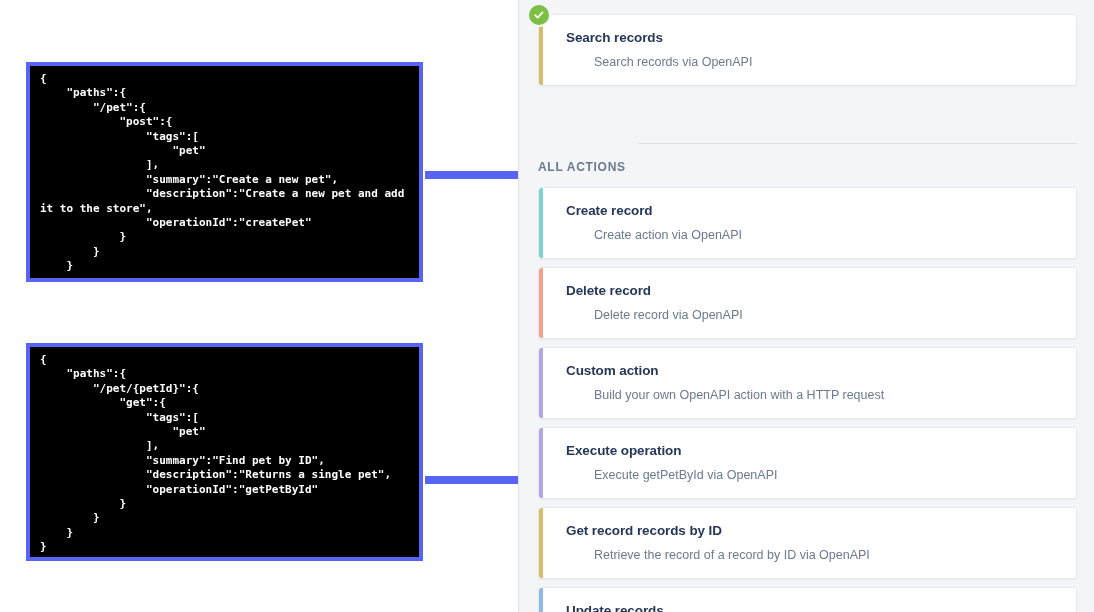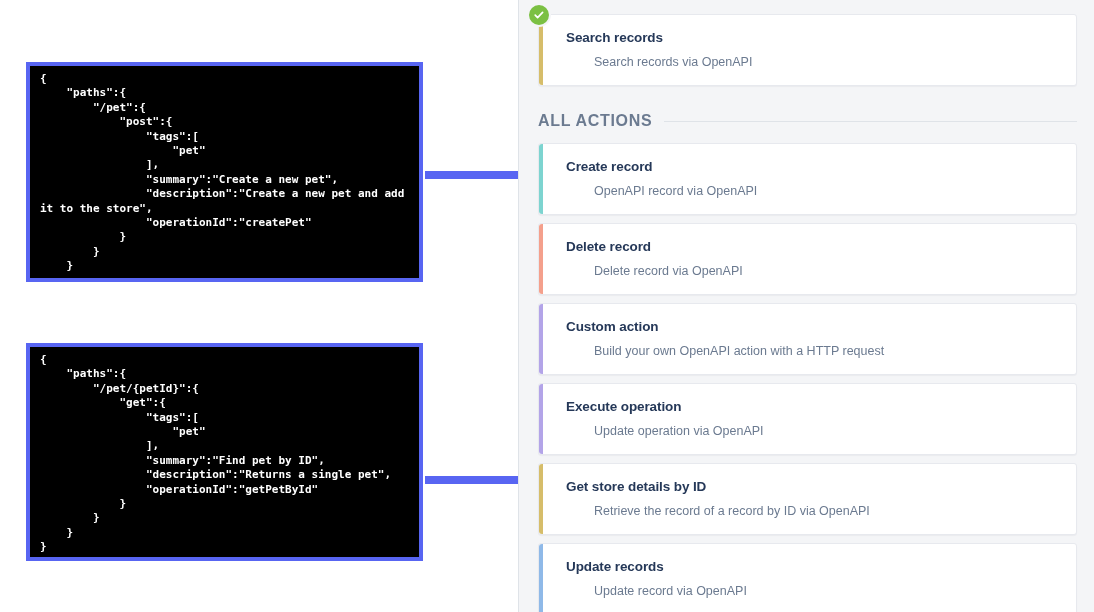--- a/index.html
+++ b/index.html
@@ -145,25 +145,26 @@
   }
   .check-badge svg { display: block; }
 
   
   #section-header {
     display: flex;
     align-items: center;
     margin: 26px 17px 13px 19px;
   }
   #section-header .label {
-    font-size: 16px;
+    font-size: 12px;
     font-weight: 600;
     letter-spacing: 0.7px;
     color: #6b7a90;
     white-space: nowrap;
+    margin-top: 48px;
   }
   #section-header .rule {
     flex: 1 1 auto;
     height: 1px;
     background: #dfe3e8;
     margin-left: 12px;
   }
 
   .action-list > .card { margin-bottom: 8px; justify-content: flex-end; }
 </style>
@@ -233,48 +234,48 @@
     <div id="section-header">
       <span class="label">ALL ACTIONS</span>
       <span class="rule"></span>
     </div>
 
     <div class="action-list" id="action-list">
         <div class="card">
           <div class="accent" style="background: rgb(125, 212, 208);"></div>
           <div class="body">
             <div class="title">Create record</div>
-            <div class="desc">OpenAPI record via OpenAPI</div>
+            <div class="desc">Create action via OpenAPI</div>
           </div>
         </div>
         <div class="card">
           <div class="accent" style="background: rgb(244, 160, 140);"></div>
           <div class="body">
             <div class="title">Delete record</div>
             <div class="desc">Delete record via OpenAPI</div>
           </div>
         </div>
         <div class="card">
           <div class="accent" style="background: rgb(179, 164, 232);"></div>
           <div class="body">
             <div class="title">Custom action</div>
             <div class="desc">Build your own OpenAPI action with a HTTP request</div>
           </div>
         </div>
         <div class="card">
           <div class="accent" style="background: rgb(179, 164, 232);"></div>
           <div class="body">
             <div class="title">Execute operation</div>
-            <div class="desc">Update operation via OpenAPI</div>
+            <div class="desc">Execute getPetById via OpenAPI</div>
           </div>
         </div>
         <div class="card">
           <div class="accent" style="background: rgb(214, 189, 106);"></div>
           <div class="body">
-            <div class="title">Get store details by ID</div>
+            <div class="title">Get record records by ID</div>
             <div class="desc">Retrieve the record of a record by ID via OpenAPI</div>
           </div>
         </div>
         <div class="card">
           <div class="accent" style="background: rgb(143, 185, 232);"></div>
           <div class="body">
             <div class="title">Update records</div>
             <div class="desc">Update record via OpenAPI</div>
           </div>
         </div>

